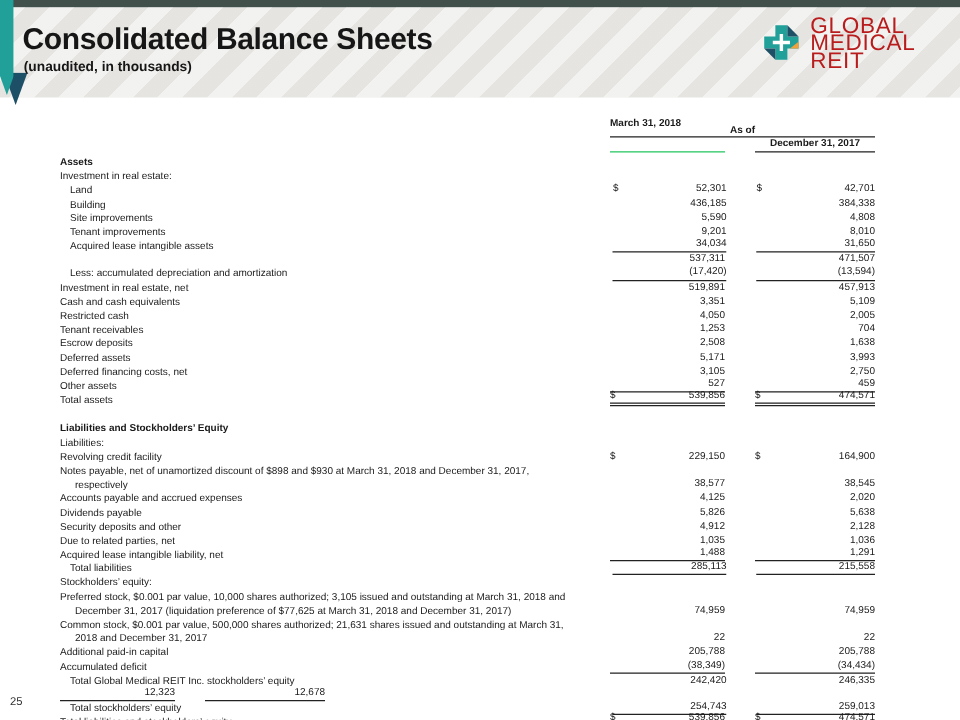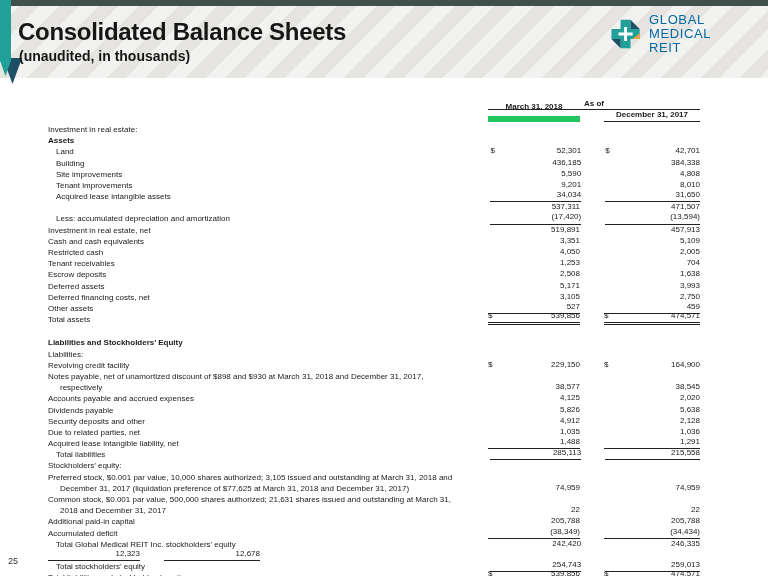--- a/index.html
+++ b/index.html
@@ -9,34 +9,34 @@
 
   
   .topstrip{position:absolute;left:0;top:0;width:768px;height:6px;background:#41504b;}
   .band{position:absolute;left:0;top:6px;width:768px;height:72px;background:#e8e7e4;
         background-image:repeating-linear-gradient(135deg,rgba(255,255,255,.45) 0 14px,rgba(0,0,0,.012) 14px 28px);}
   .ribbon-back{position:absolute;left:3px;top:58px;width:19px;height:26px;background:#1d4f66;
         clip-path:polygon(0 0,100% 0,50% 100%);}
   .ribbon{position:absolute;left:0;top:0;width:11px;height:76px;background:#21a099;
         clip-path:polygon(0 0,100% 0,100% 80%,50% 100%,0 80%);}
   .title{position:absolute;left:18px;top:18px;font-size:24px;font-weight:bold;color:#161616;letter-spacing:-.3px;}
-  .subtitle{position:absolute;left:19px;top:48px;font-size:14px;font-weight:bold;color:#161616;}
+  .subtitle{position:absolute;left:19px;top:48px;font-size:11px;font-weight:bold;color:#161616;}
 
   
   .logo{position:absolute;left:610px;top:13px;display:flex;align-items:center;}
   .logo svg{width:42px;height:42px;}
-  .logotext{margin-left:8px;color:#0369a1;font-size:13px;line-height:14px;letter-spacing:.6px;font-weight:500;}
+  .logotext{margin-left:8px;color:#b91c1c;font-size:18px;line-height:14px;letter-spacing:.6px;font-weight:500;}
 
   
   .tbl{position:absolute;left:48px;top:82px;width:652px;font-size:8px;line-height:11.2px;}
   .hdr-asof{display:flex;height:10px;align-items:flex-end;margin-top:18px;}
   .hdr-dates{display:flex;height:12px;align-items:flex-end;margin-bottom:2px;}
   .hl{width:440px;}
   .asofspan{width:212px;text-align:center;font-weight:bold;border-bottom:1px solid #222;}
-  .dh1{width:92px;text-align:center;font-weight:bold;border-bottom:6px solid #22c55e;padding-bottom:4px;}
+  .dh1{width:92px;text-align:left;font-weight:bold;border-bottom:1px solid #22c55e;padding-bottom:17px;}
   .dh2{width:96px;text-align:center;font-weight:bold;border-bottom:1px solid #222;padding-bottom:1px;margin-left:24px;}
 
   .row{display:flex;height:11.2px;align-items:flex-end;}
   .row.wrap{height:22.4px;}
   .row.spacer{height:12px;}
   .lbl{width:440px;white-space:nowrap;}
   .lbl .l2{display:block;padding-left:12px;}
   .ind1{padding-left:8px;}
   .bold{font-weight:bold;}
   .c{display:flex;justify-content:space-between;align-items:flex-end;padding-bottom:1px;}
@@ -80,32 +80,32 @@
       <div class="hl"></div>
       <div class="asofspan">As of</div>
     </div>
     <div class="hdr-dates">
       <div class="hl"></div>
       <div class="dh1">March 31, 2018</div>
       <div class="dh2">December 31, 2017</div>
     </div>
     <div id="rows">
         <div class="row">
+          <div class="lbl bold">Assets</div>
+          <div class="c c1">
+            <span class="d"></span>
+            <span class="v"></span>
+          </div>
+          <div class="c c2">
+            <span class="d"></span>
+            <span class="v"></span>
+          </div>
+        </div>
+        <div class="row">
           <div class="lbl">Investment in real estate:</div>
-          <div class="c c1">
-            <span class="d"></span>
-            <span class="v"></span>
-          </div>
-          <div class="c c2">
-            <span class="d"></span>
-            <span class="v"></span>
-          </div>
-        </div>
-        <div class="row">
-          <div class="lbl bold">Assets</div>
           <div class="c c1">
             <span class="d"></span>
             <span class="v"></span>
           </div>
           <div class="c c2">
             <span class="d"></span>
             <span class="v"></span>
           </div>
         </div>
         <div class="row">

